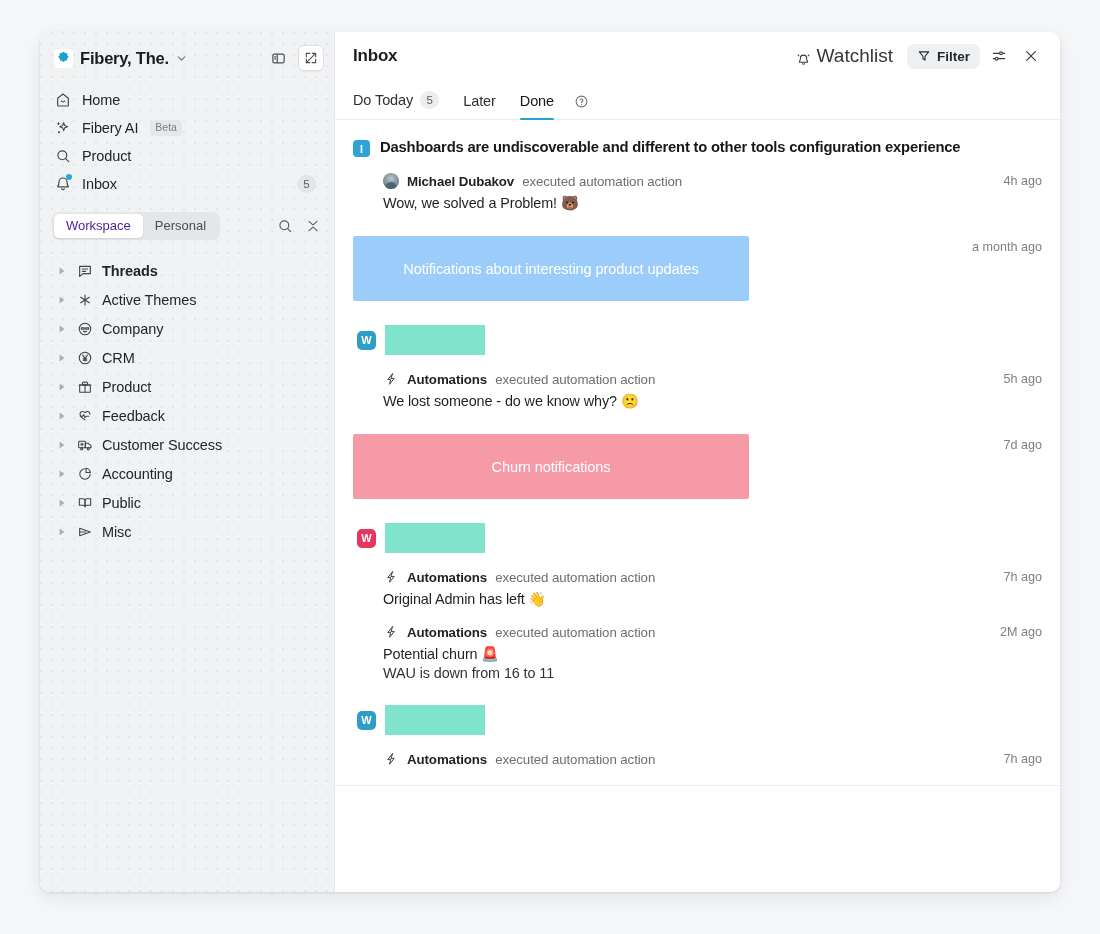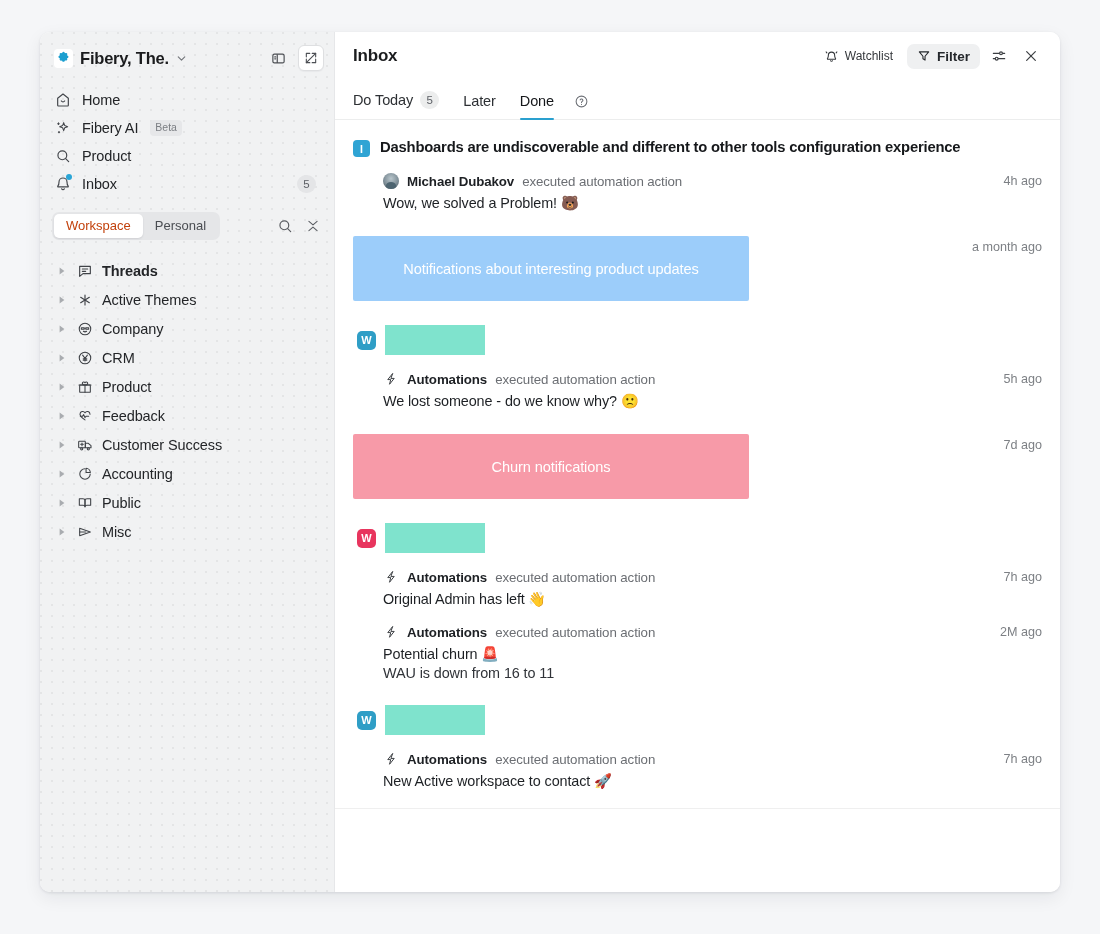--- a/index.html
+++ b/index.html
@@ -95,21 +95,21 @@
   .segmented {
     display: flex; align-items: center;
     background: #e5e6e8; border-radius: 7px; padding: 2px;
   }
   .seg-btn {
     font-size: 13px; color: #4a4d52;
     padding: 4px 12px 5px 12px; border-radius: 5px;
     cursor: pointer; white-space: nowrap;
   }
   .seg-btn.active {
-    background: #fff; color: #c2410c; font-weight: 500;
+    background: #fff; color: #4c1d95; font-weight: 500;
     box-shadow: 0 1px 2px rgba(16,24,40,.10);
   }
   .seg-tools { margin-left: auto; display: flex; align-items: center; gap: 10px; color: #5a5d62; }
   .seg-tool { width: 18px; height: 18px; display:flex; align-items:center; justify-content:center; cursor: pointer; }
 
   .tree { padding: 8px 10px 0 10px; overflow-y: auto; }
   .tree-row {
     display: flex; align-items: center; height: 29px;
     gap: 8px; padding-left: 6px; border-radius: 6px; cursor: pointer;
   }
@@ -126,22 +126,22 @@
     min-width: 0;
   }
   .main-header {
     height: 48px; flex: 0 0 48px;
     display: flex; align-items: center;
     padding: 0 16px 0 18px; gap: 8px;
   }
   .main-title { font-size: 17px; font-weight: 600; color: #1b1c1e; letter-spacing: -0.2px; }
   .hdr-right { margin-left: auto; display: flex; align-items: center; gap: 6px; }
   .watchlist-btn {
-    display: flex; align-items: center; gap: 6px;
-    font-size: 12px; color: #34373b; padding: 5px 8px; border-radius: 6px; cursor: pointer;
+    display: flex; align-items: flex-end; gap: 6px;
+    font-size: 19px; color: #34373b; padding: 5px 8px; border-radius: 6px; cursor: pointer;
   }
   .filter-btn {
     display: flex; align-items: center; gap: 6px;
     font-size: 13.5px; font-weight: 600; color: #25282c;
     background: #eff0f1; padding: 5px 10px; border-radius: 7px; cursor: pointer;
   }
   .icon-plain { width: 26px; height: 26px; display:flex; align-items:center; justify-content:center; color:#3b3e42; cursor:pointer; border-radius:6px; }
 
   .tabs-row {
     display: flex; align-items: flex-end;
@@ -639,19 +639,18 @@
         <div class="act-head">
           <span class="bolt-ico">
             <svg width="14" height="14" viewBox="0 0 24 24" fill="none" stroke="currentColor" stroke-width="1.7" stroke-linejoin="round" stroke-linecap="round">
                 <path d="M14.5 3 6.5 13h5l-2 8 8-10h-5z"></path>
               </svg>
           </span>
           <span class="act-author">Automations</span>
           <span class="act-verb">executed automation action</span>
           <span class="act-time">7h ago</span>
         </div>
-        <div class="act-body">New Active workspace to contact 🚀</div>
       </div>
 
       <div class="sep"></div>
     </div>
   </section>
 </div>
 
 </body></html>

